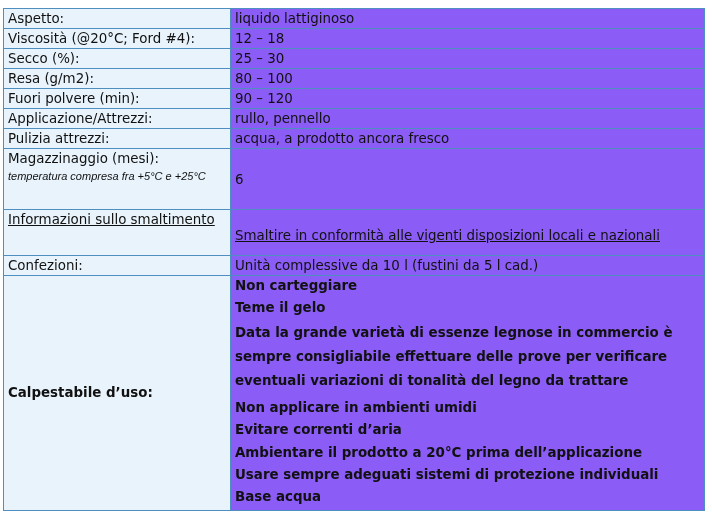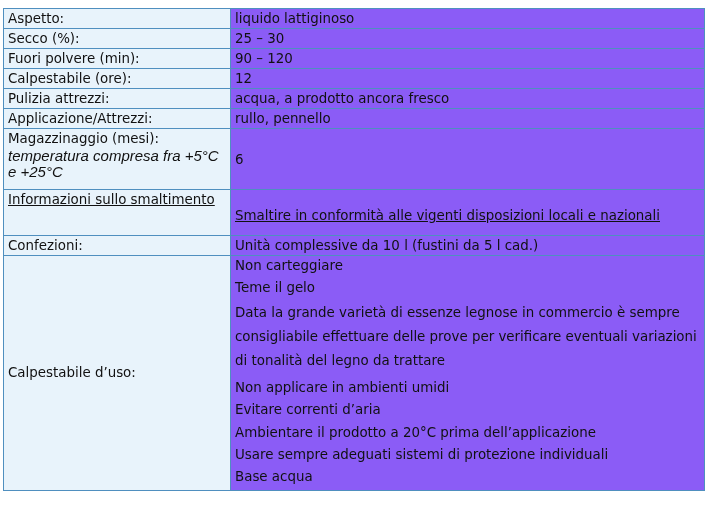--- a/index.html
+++ b/index.html
@@ -6,56 +6,60 @@
   body { width:712px; height:526px; position:relative; overflow:hidden;
          font-family:"DejaVu Sans","Liberation Sans",sans-serif; color:#111; }
   table.spec { position:absolute; left:3px; top:0; width:702px; border-collapse:collapse;
                table-layout:fixed; font-size:13.4px;margin-top:8px; }
   table.spec td { border:1.5px solid #4f8fbf; padding:0 4px; vertical-align:top; line-height:19px; }
   td.lab { width:218px; background:#e8f3fb; }
   td.val { background:#8b5cf6; }
   tr.r21 td { height:19px; }
   tr.mag td { height:60px; }
   tr.mag td.val { vertical-align:middle; }
-  .sub { font-family:"Liberation Sans",sans-serif; font-style:italic; font-size:15px; line-height:16px; display:block; }
+  .sub { font-family:"Liberation Sans",sans-serif; font-style:italic; font-size:11px; line-height:16px; display:block; }
   tr.smal td { height:39px;text-decoration:underline; }
   tr.smal td.val { vertical-align:middle; padding-top:6px; }
-  tr.lim td { height:204px; }
+  tr.lim td { height:204px;font-weight:bold; }
   tr.lim td.lab { vertical-align:middle; }
   .lim-item { display:block; margin-bottom:3.4px; line-height:19px; }
   .lim-item.multi { line-height:24px; margin-bottom:5px; }
 </style>
 </head>
 <body>
 
 <table class="spec">
   <tbody>
     <tr class="r21">
       <td class="lab">Aspetto:</td>
       <td class="val">liquido lattiginoso</td>
     </tr>
     <tr class="r21">
+      <td class="lab">Viscosità (@20°C; Ford #4):</td>
+      <td class="val">12 – 18</td>
+    </tr>
+    <tr class="r21">
       <td class="lab">Secco (%):</td>
       <td class="val">25 – 30</td>
+    </tr>
+    <tr class="r21">
+      <td class="lab">Resa (g/m2):</td>
+      <td class="val">80 – 100</td>
     </tr>
     <tr class="r21">
       <td class="lab">Fuori polvere (min):</td>
       <td class="val">90 – 120</td>
     </tr>
     <tr class="r21">
-      <td class="lab">Calpestabile (ore):</td>
-      <td class="val">12</td>
+      <td class="lab">Applicazione/Attrezzi:</td>
+      <td class="val">rullo, pennello</td>
     </tr>
     <tr class="r21">
       <td class="lab">Pulizia attrezzi:</td>
       <td class="val">acqua, a prodotto ancora fresco</td>
-    </tr>
-    <tr class="r21">
-      <td class="lab">Applicazione/Attrezzi:</td>
-      <td class="val">rullo, pennello</td>
     </tr>
     <tr class="mag">
       <td class="lab">
         <span style="display:block;">Magazzinaggio (mesi):</span>
         <span class="sub">temperatura compresa fra +5°C e +25°C</span>
       </td>
       <td class="val">6</td>
     </tr>
     <tr class="smal">
       <td class="lab">Informazioni sullo smaltimento</td>

